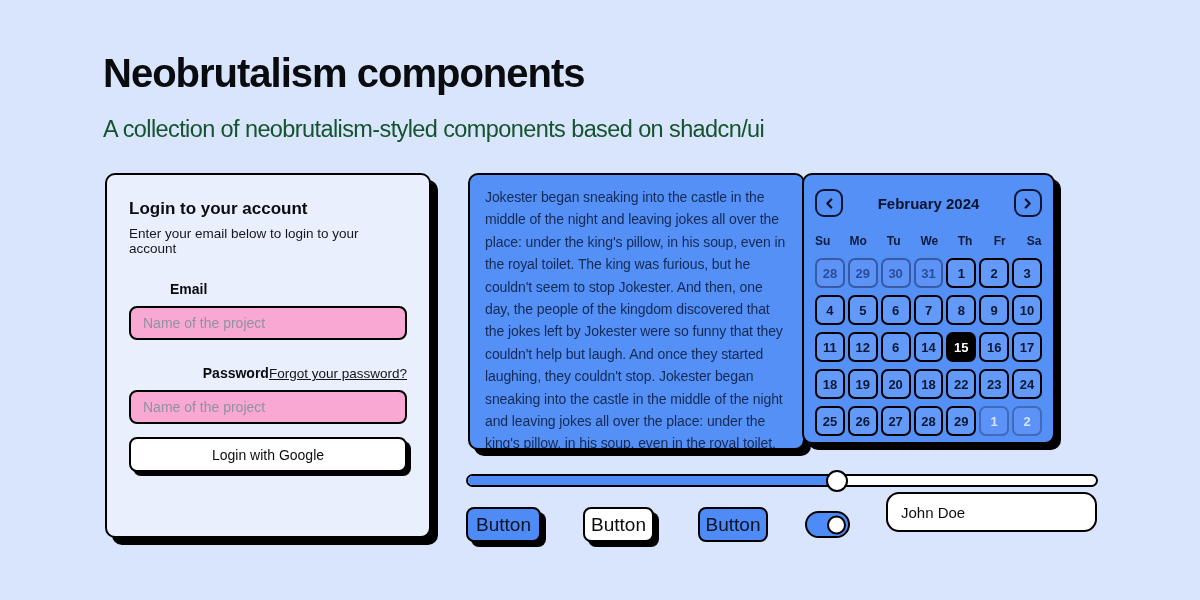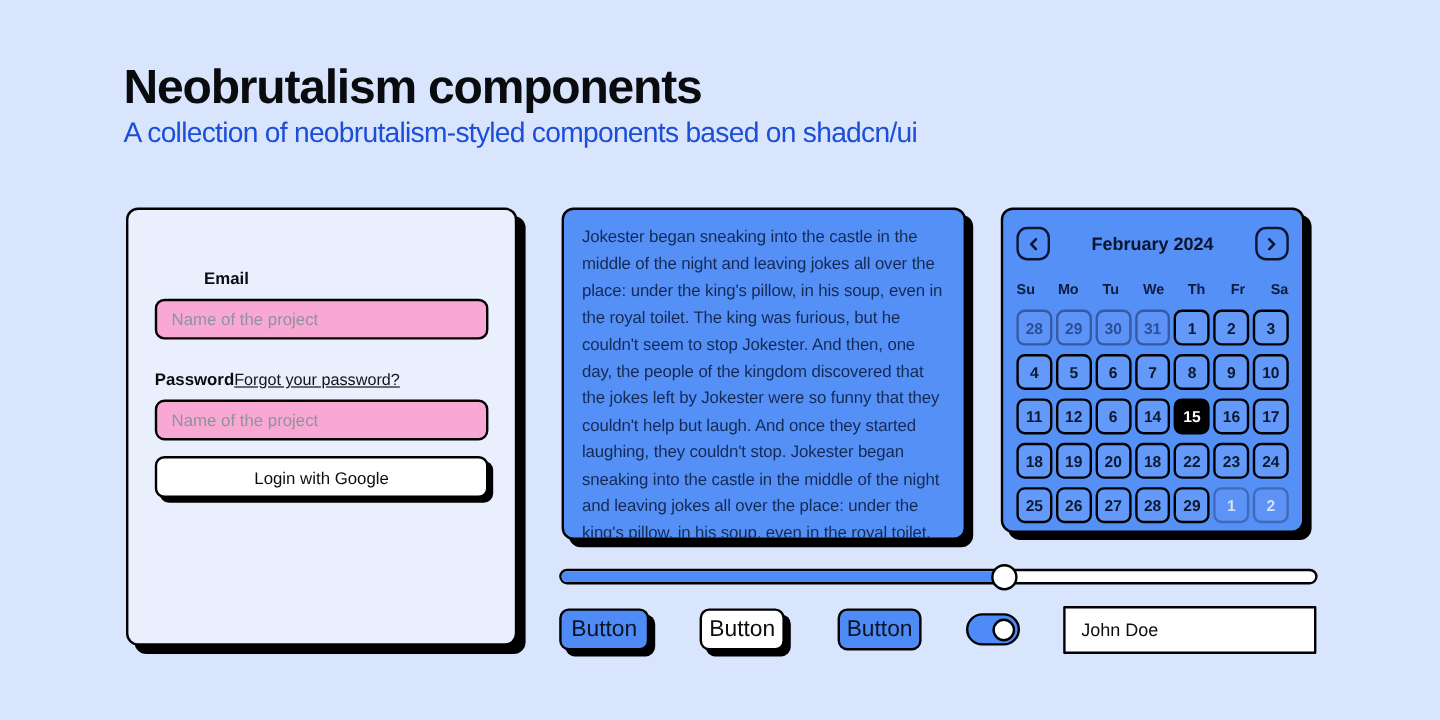--- a/index.html
+++ b/index.html
@@ -4,59 +4,59 @@
 <style>
   * { margin:0; padding:0; box-sizing:border-box; }
   html,body { width:1200px; height:600px; }
   body {
     position:relative; overflow:hidden;
     background:#d9e5fc;
     font-family:"Liberation Sans","DejaVu Sans",sans-serif;
     color:#0b0d12;
   }
   .page-title { position:absolute; left:103px; top:51px; font-size:40px; font-weight:bold; letter-spacing:-1px; color:#0a0b0e; }
-  .page-subtitle { position:absolute; left:103px; top:97px; font-size:23.5px; letter-spacing:-0.6px; color:#1d4ed8; }
+  .page-subtitle { position:absolute; left:103px; top:116px; font-size:23.5px; letter-spacing:-0.6px; color:#14532d; }
 
   
   .login-card {
     position:absolute; left:105px; top:173px; width:326px; height:365px;
     background:#e9effd; border:2.5px solid #000; border-radius:10px;
     box-shadow:7px 7px 0 #000; padding:24px 22px;
   }
   .login-title { font-size:17px; font-weight:bold; color:#0a0c10; }
   .login-desc { font-size:13.5px; margin-top:7px; color:#15171c; }
   .field-label { font-size:14px; font-weight:bold; color:#0a0c10; }
   .email-label { display:block; margin-top:25px;padding-left:41px; }
   .text-input {
     width:100%; height:34px; margin-top:9px; background:#f9a8d4;
     border:2px solid #000; border-radius:8px; padding:0 12px;
     font-size:14px; font-family:inherit; color:#15171c; outline:none;
   }
   .text-input::placeholder { color:#8d939f; }
-  .password-row { margin-top:25px; display:flex; justify-content:flex-start; align-items:baseline; }
+  .password-row { margin-top:25px; display:flex; justify-content:flex-end; align-items:baseline; }
   .forgot-link { font-size:13.5px; color:#111318; text-decoration:underline; cursor:pointer; }
   .btn {
     display:flex; align-items:center; justify-content:center;
     border:2px solid #000; border-radius:8px;
     font-size:14px; font-family:inherit; cursor:pointer;
   }
   .login-btn  { margin-top:27px; width:100%; height:35px; background:#4e8bf7; box-shadow:4px 4px 0 #000; color:#0c1220; }
   .google-btn { margin-top:13px; width:100%; height:35px; background:#ffffff; box-shadow:4px 4px 0 #000; color:#0c0d10; }
 
   
   .story-card {
     position:absolute; left:468px; top:173px; width:337px; height:277px;
     background:#5590f7; border:2.5px solid #000; border-radius:10px;
     box-shadow:6px 6px 0 #000; padding:11px 15px; overflow:hidden;
   }
   .story-text { font-size:14px; line-height:22.4px; color:#142a54; letter-spacing:-0.1px; }
 
   
   .calendar-card {
-    position:absolute; left:834px; top:173px; width:253px; height:271px;
+    position:absolute; left:802px; top:173px; width:253px; height:271px;
     background:#5590f7; border:2.5px solid #000; border-radius:10px;
     box-shadow:6px 6px 0 #000; padding:14px 11px 0;
   }
   .cal-header { display:flex; align-items:center; justify-content:space-between; height:28px; }
   .nav-btn {
     width:28px; height:28px; border:2px solid #0d1534; border-radius:9px;
     background:transparent; display:flex; align-items:center; justify-content:center; cursor:pointer;
   }
   .month-label { font-size:15px; font-weight:bold; color:#0a142e; }
   .weekdays {
@@ -89,32 +89,34 @@
   .btn-primary-flat   { left:698px; width:70px; background:#4e8bf7; color:#0c1322; }
 
   .toggle { position:absolute; left:805px; top:511px; width:45px; height:27px; background:#4e8bf7; border:2px solid #000; border-radius:99px; cursor:pointer; }
   .toggle-knob {
     position:absolute; top:50%; transform:translateY(-50%); left:2px;
     width:19px; height:19px; background:#fff; border:2.5px solid #000; border-radius:50%;
   }
   .toggle.on .toggle-knob { left:auto; right:2px; }
 
   .name-input {
-    position:absolute; left:886px; top:505px; width:211px; height:40px;
-    background:#fff; border:2.5px solid #000; border-radius:1px;
+    position:absolute; left:886px; top:492px; width:211px; height:40px;
+    background:#fff; border:2.5px solid #000; border-radius:13px;
     padding:0 13px; font-size:15px; font-family:inherit; color:#0c0e12; outline:none;
   }
 </style>
 </head>
 <body>
 
 <h1 class="page-title">Neobrutalism components</h1>
 <div class="page-subtitle">A collection of neobrutalism-styled components based on shadcn/ui</div>
 
 <div class="login-card">
+  <div class="login-title">Login to your account</div>
+  <div class="login-desc">Enter your email below to login to your account</div>
 
   <label class="field-label email-label">Email</label>
   <input class="text-input" type="text" placeholder="Name of the project" style="">
 
   <div class="password-row">
     <span class="field-label">Password</span>
     <a class="forgot-link">Forgot your password?</a>
   </div>
   <input class="text-input" type="text" placeholder="Name of the project" style="">
 

